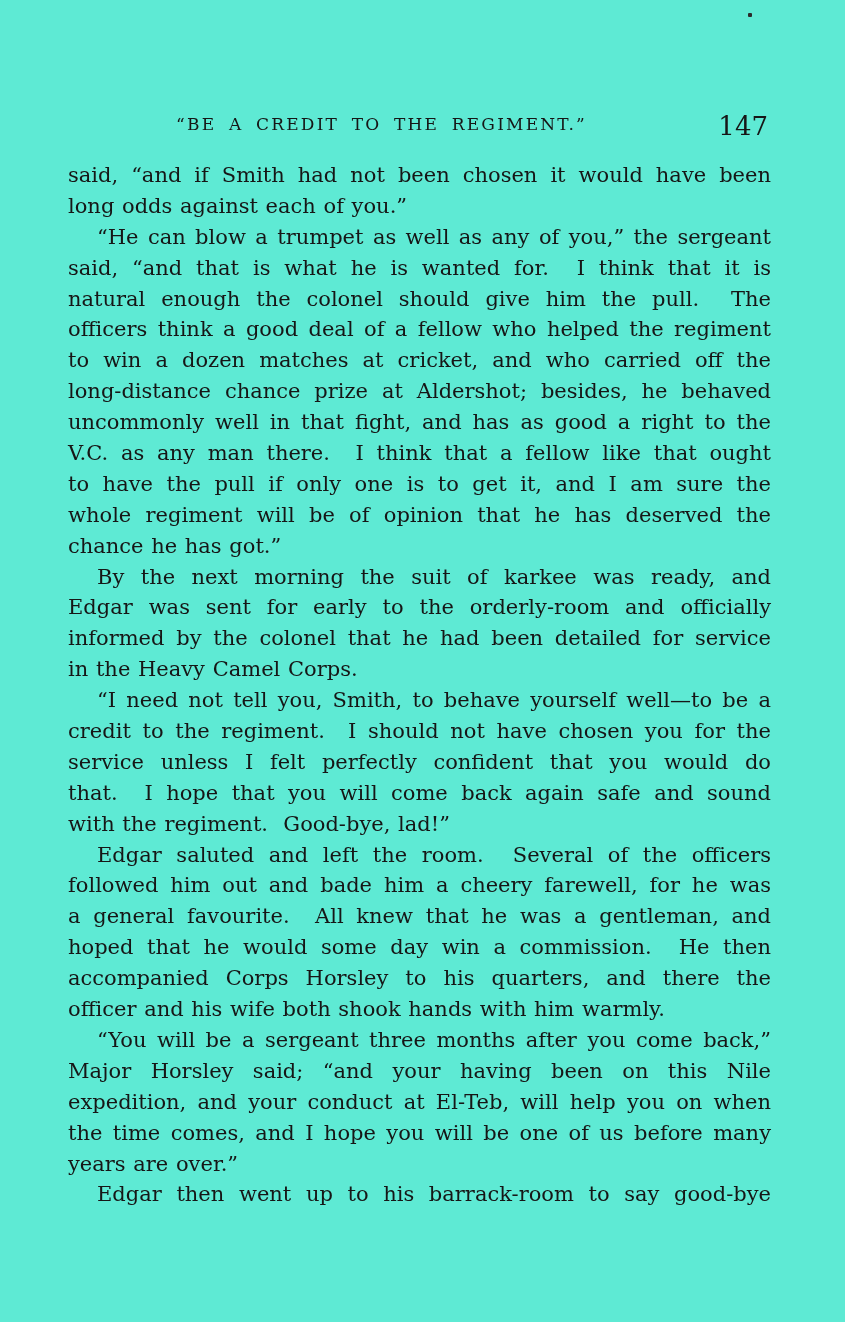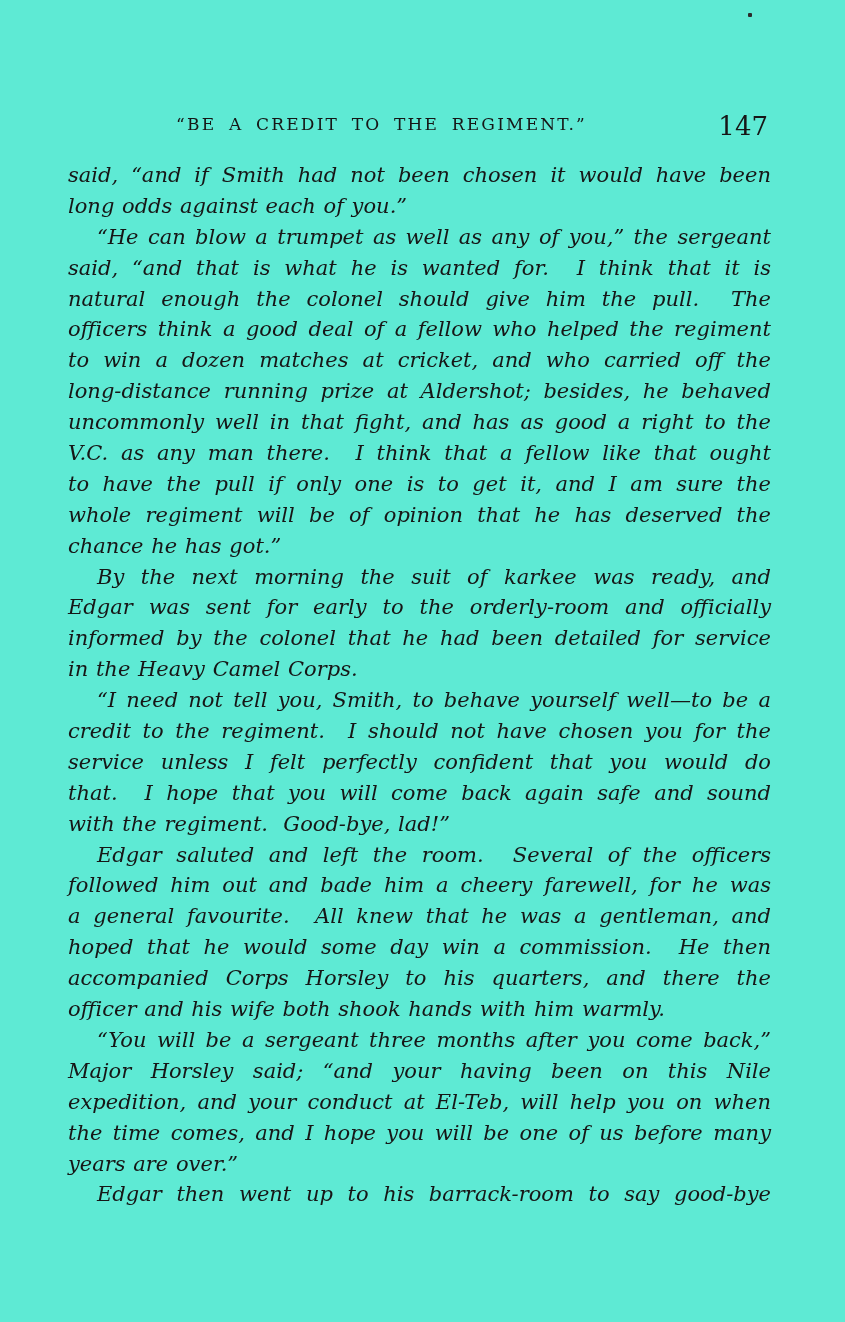--- a/index.html
+++ b/index.html
@@ -54,21 +54,20 @@
   }
   .line {
     height: 30.9px;
     line-height: 30.9px;
     font-size: 21px;
     text-align: justify;
     text-align-last: justify;
     text-justify: inter-word;
     white-space: pre-wrap;
     word-spacing: 1px;
-    font-style: italic;
   }
   .line.lastline {
     text-align-last: left;
   }
   .line.indent {
     text-indent: 29px;
   }
   .scan-speck {
     position: absolute;
     left: 748px;
@@ -94,21 +93,21 @@
       <div class="para">
         <div class="line">said, “and if Smith had not been chosen it would have been</div>
         <div class="line lastline">long odds against each of you.”</div>
       </div>
       <div class="para">
         <div class="line indent">“He can blow a trumpet as well as any of you,” the sergeant</div>
         <div class="line">said, “and that is what he is wanted for.  I think that it is</div>
         <div class="line">natural enough the colonel should give him the pull.  The</div>
         <div class="line">officers think a good deal of a fellow who helped the regiment</div>
         <div class="line">to win a dozen matches at cricket, and who carried off the</div>
-        <div class="line">long-distance running prize at Aldershot; besides, he behaved</div>
+        <div class="line">long-distance chance prize at Aldershot; besides, he behaved</div>
         <div class="line">uncommonly well in that fight, and has as good a right to the</div>
         <div class="line">V.C. as any man there.  I think that a fellow like that ought</div>
         <div class="line">to have the pull if only one is to get it, and I am sure the</div>
         <div class="line">whole regiment will be of opinion that he has deserved the</div>
         <div class="line lastline">chance he has got.”</div>
       </div>
       <div class="para">
         <div class="line indent">By the next morning the suit of karkee was ready, and</div>
         <div class="line">Edgar was sent for early to the orderly-room and officially</div>
         <div class="line">informed by the colonel that he had been detailed for service</div>

